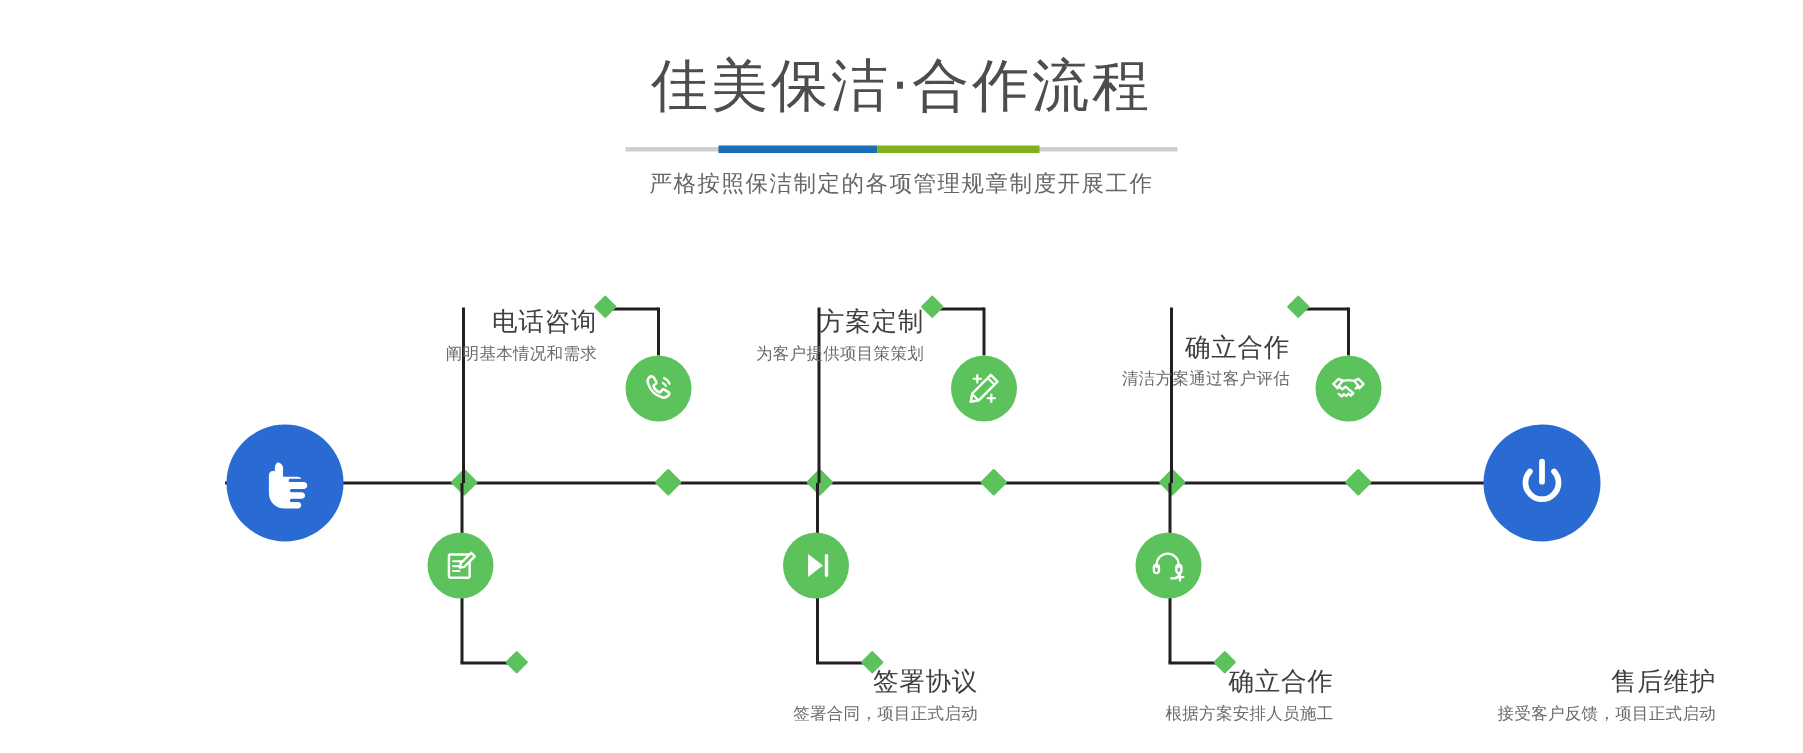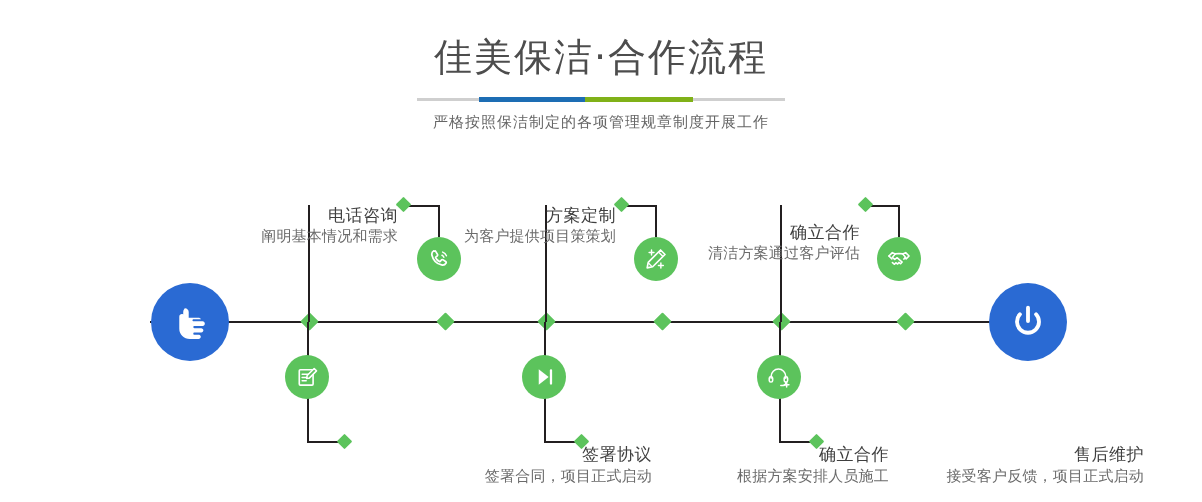--- a/index.html
+++ b/index.html
@@ -45,21 +45,21 @@
   .stem{position:absolute;width:2px;background:#231f20;}
   .arm{position:absolute;height:2px;background:#231f20;}
 
   .circ{
     position:absolute;width:44px;height:44px;border-radius:50%;
     background:#5cc35c;display:flex;align-items:center;justify-content:center;
   }
 
   .lbl{position:absolute;white-space:nowrap;margin-top:16px;}
   .lbl .big{font-size:17px;color:#3f3f3f;line-height:22px;letter-spacing:.5px;}
-  .lbl .small{font-size:15px;color:#6b6b6b;line-height:20px;letter-spacing:.2px;}
+  .lbl .small{font-size:11px;color:#6b6b6b;line-height:20px;letter-spacing:.2px;}
   .lbl.right-align{text-align:right;}
   .lbl.left-align{text-align:right;font-family:Liberation Serif, serif;}
 
   svg{display:block;}
 </style>
 </head>
 <body>
 
 <div class="stage">
 

